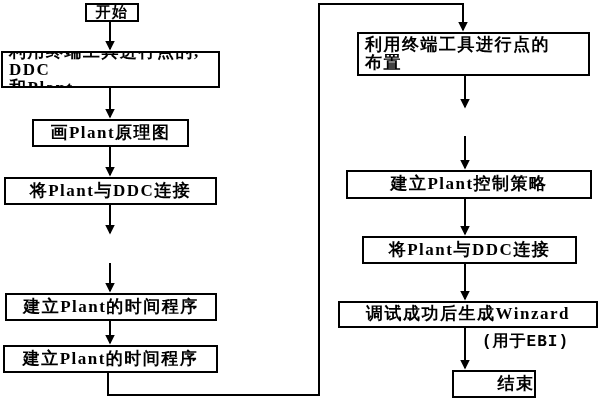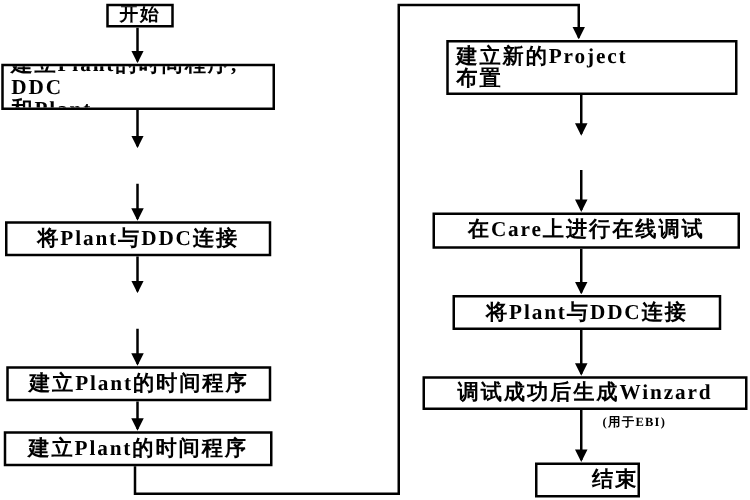--- a/index.html
+++ b/index.html
@@ -35,39 +35,40 @@
     text-align:left;
     white-space:pre-line;
     padding:0 6px;
     line-height:18px;
   }
   .node.small{font-size:15px;}
   .floating-note{
     position:absolute;
     color:#000;
     font-weight:bold;
-    font-size:10px;
+    font-size:16px;
     letter-spacing:1px;
     white-space:nowrap;
+    font-family:Liberation Mono, monospace;
   }
   
   #n-start{left:85px;top:3px;width:54px;height:19px;}
   #n-create-project{left:1px;top:51px;width:219px;height:37px;}
   #n-draw-plant{left:32px;top:119px;width:157px;height:28px;}
   #n-connect-ddc-1{left:4px;top:177px;width:213px;height:28px;}
   #n-control-strategy{left:5px;top:235px;width:212px;height:28px;}
   #n-switch-values{left:5px;top:293px;width:212px;height:28px;}
   #n-time-program{left:3px;top:345px;width:215px;height:28px;}
   #n-terminal-points{left:357px;top:32px;width:233px;height:44px;}
   #n-translate-download{left:403px;top:109px;width:134px;height:27px;}
   #n-care-debug{left:346px;top:170px;width:246px;height:29px;}
   #n-connect-ddc-2{left:362px;top:236px;width:215px;height:28px;}
   #n-generate-winzard{left:338px;top:301px;width:260px;height:27px;}
   #note-ebi{left:482px;top:331px;}
-  #n-end{left:428px;top:370px;width:84px;height:28px;padding-left:44px;}
+  #n-end{left:452px;top:370px;width:84px;height:28px;padding-left:44px;}
 </style>
 </head>
 <body>
 
 <div class="stage">
 
   <svg class="connectors" viewBox="0 0 600 400" xmlns="http://www.w3.org/2000/svg" aria-hidden="true">
     <defs>
       <marker id="arrow" viewBox="0 0 10 10" refX="8.5" refY="5" markerWidth="10" markerHeight="11" markerUnits="userSpaceOnUse" orient="auto">
         <path d="M0,0 L10,5 L0,10 Z" fill="#000"></path>
@@ -87,36 +88,37 @@
       <line x1="465" y1="76" x2="465" y2="107" marker-end="url(#arrow)"></line>
       <line x1="465" y1="136" x2="465" y2="168" marker-end="url(#arrow)"></line>
       <line x1="465" y1="199" x2="465" y2="234" marker-end="url(#arrow)"></line>
       <line x1="465" y1="264" x2="465" y2="299" marker-end="url(#arrow)"></line>
       <line x1="465" y1="328" x2="465" y2="368" marker-end="url(#arrow)"></line>
     </g>
   </svg>
 
   <div class="node small" id="n-start">开始</div>
 
-  <div class="node multiline" id="n-create-project">建立Plant的时间程序, DDC
+  <div class="node multiline" id="n-create-project">利用终端工具进行点的, DDC
 和Plant</div>
 
+  <div class="node" id="n-draw-plant">画Plant原理图</div>
 
   <div class="node" id="n-connect-ddc-1">将Plant与DDC连接</div>
 
 
   <div class="node" id="n-switch-values">建立Plant的时间程序</div>
 
   <div class="node" id="n-time-program">建立Plant的时间程序</div>
 
-  <div class="node multiline" id="n-terminal-points">建立新的Project
+  <div class="node multiline" id="n-terminal-points">利用终端工具进行点的
 布置</div>
 
 
-  <div class="node" id="n-care-debug">在Care上进行在线调试</div>
+  <div class="node" id="n-care-debug">建立Plant控制策略</div>
 
   <div class="node" id="n-connect-ddc-2">将Plant与DDC连接</div>
 
   <div class="node" id="n-generate-winzard">调试成功后生成Winzard</div>
 
   <div class="floating-note" id="note-ebi">(用于EBI)</div>
 
   <div class="node" id="n-end">结束</div>
 
 </div>

